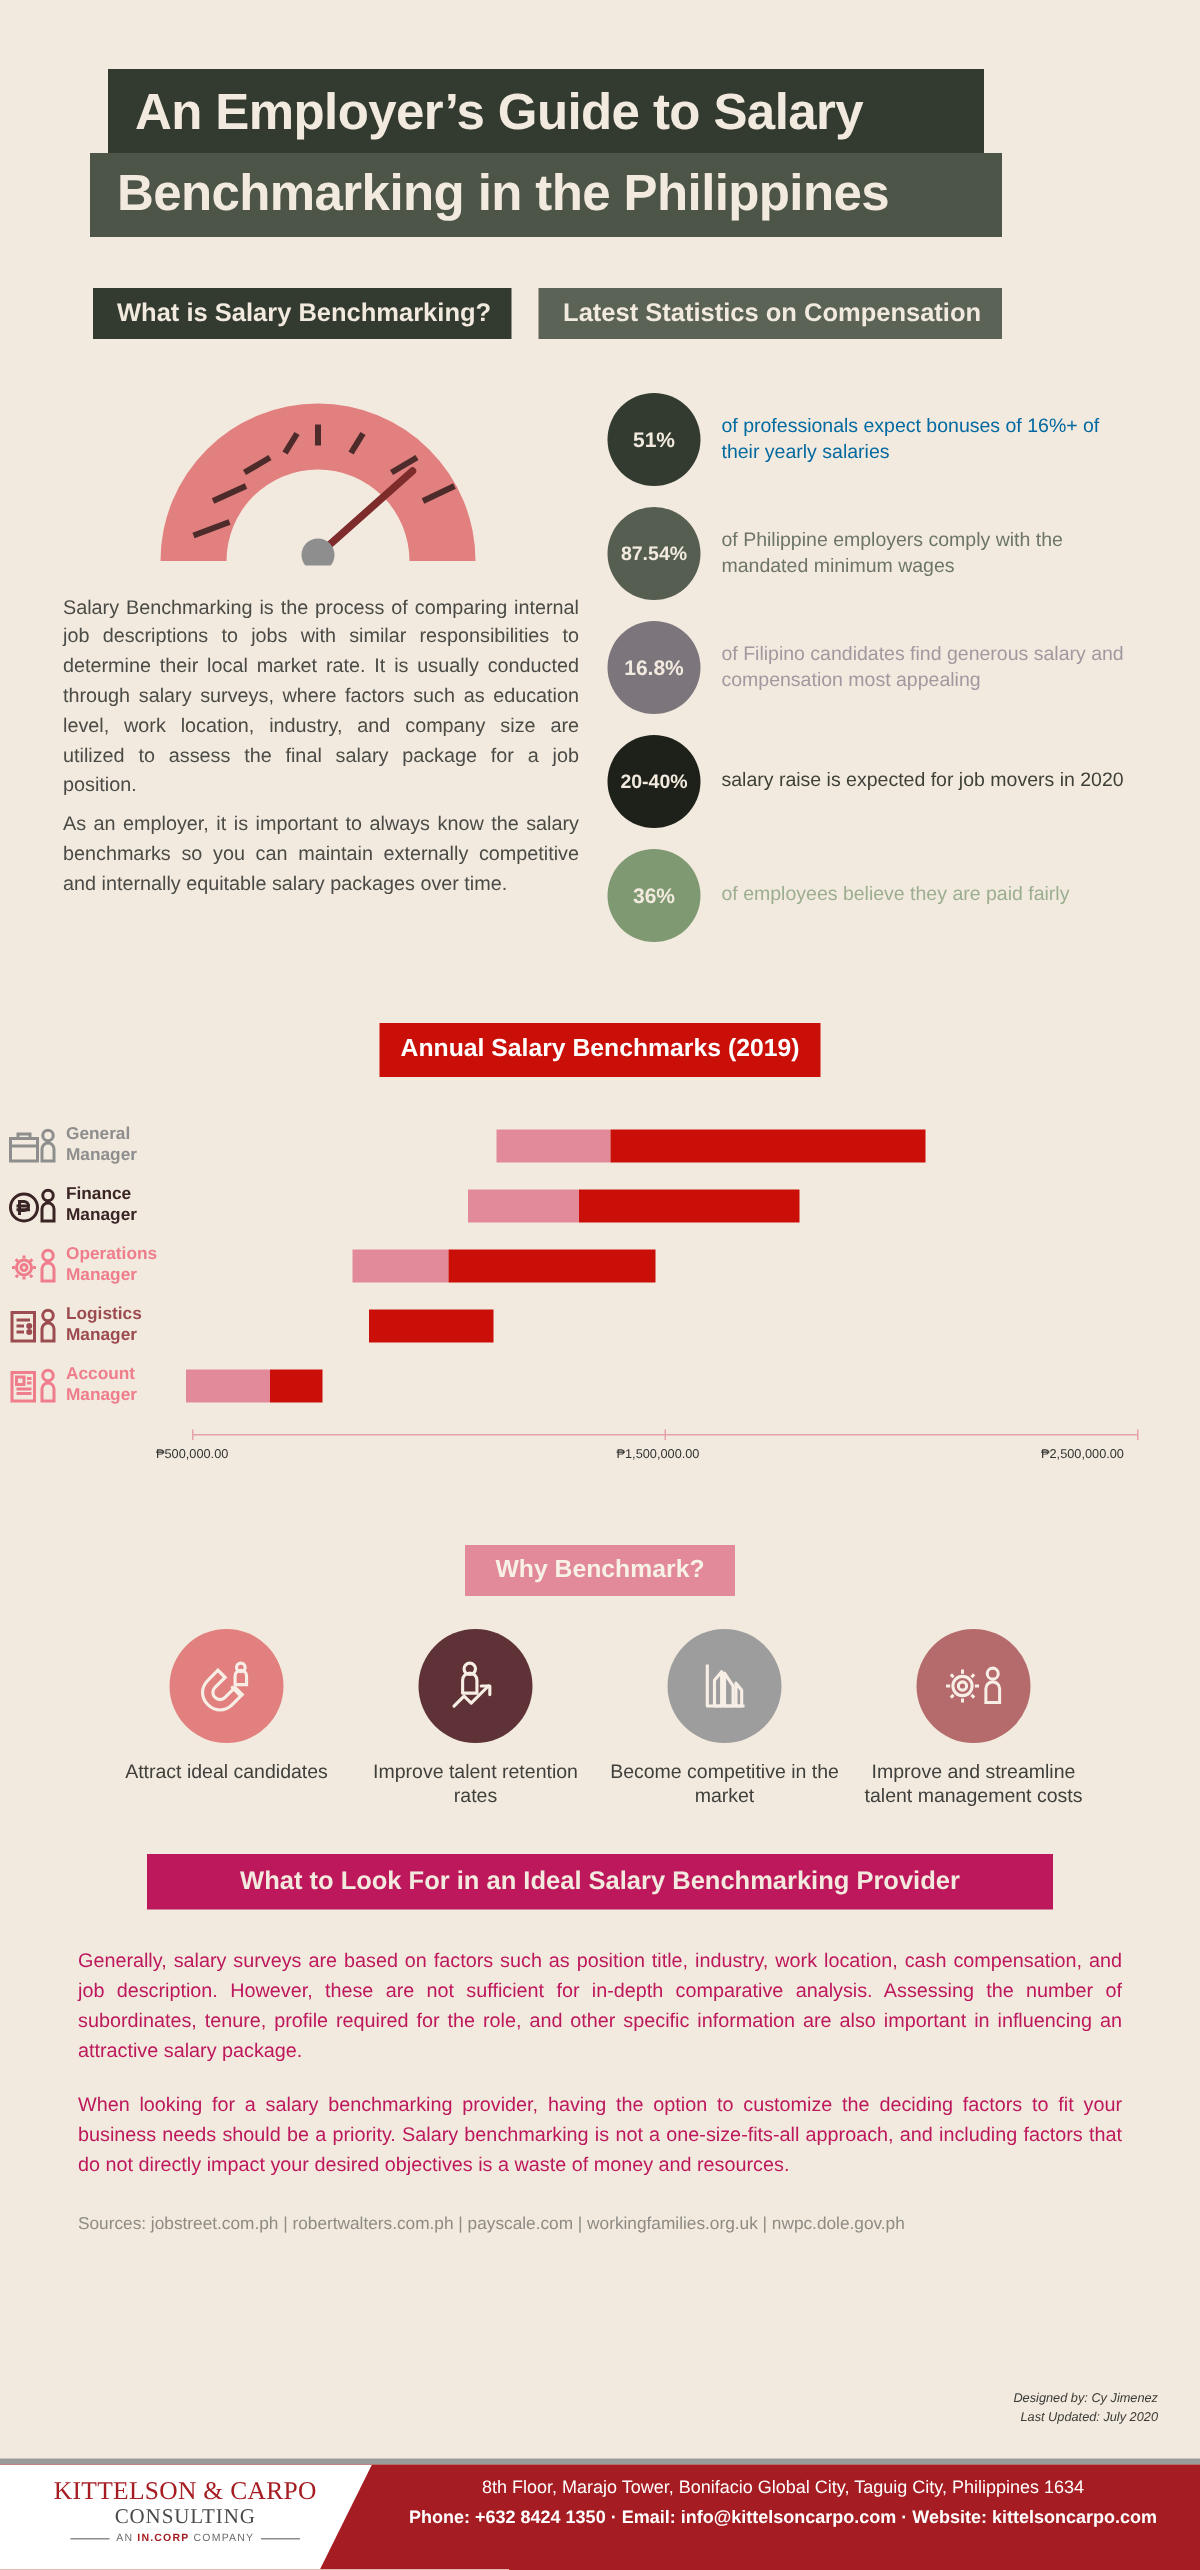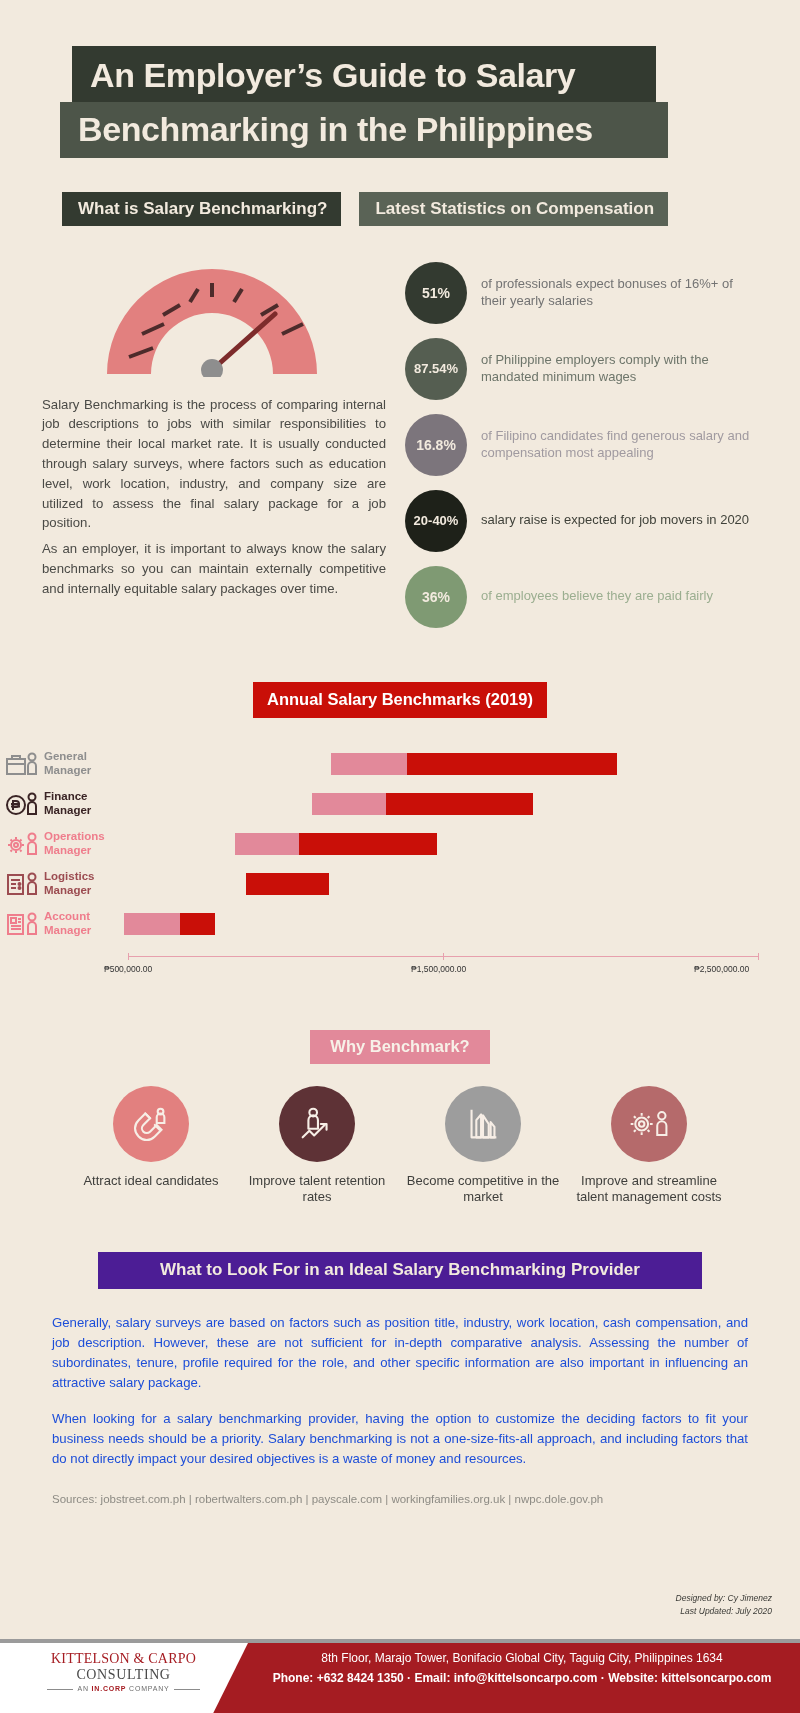--- a/index.html
+++ b/index.html
@@ -94,46 +94,46 @@
   .why-row { display:flex; justify-content:center; margin-top:22px; gap:6px; padding:0 44px; }
   .why-item { width:160px; text-align:center; }
   .why-circ {
     width:76px; height:76px; border-radius:50%; margin:0 auto;
     display:flex; align-items:center; justify-content:center;
   }
   .why-cap { margin-top:11px; font-size:13px; color:#3f3f3c; line-height:1.28; }
 
   
   .prov-head {
-    display:block; width:calc(100% - 196px); margin:46px auto 0 auto;
-    background:#4c1d95; color:#f2eade; text-align:center;
+    display:block; width:calc(100% - 196px); margin:30px auto 0 auto;
+    background:#be185d; color:#f2eade; text-align:center;
     font-weight:bold; font-size:17px; padding:8px 0 9px 0;
   }
   .prov-body { margin:24px 52px 0 52px; }
-  .prov-p { font-size:13.2px; line-height:1.52; color:#1d4ed8; text-align:justify; }
+  .prov-p { font-size:13.2px; line-height:1.52; color:#be185d; text-align:justify; }
   .prov-p + .prov-p { margin-top:16px; }
   .sources { margin:24px 52px 0 52px; font-size:11.5px; color:#8d8b84; }
 
   .credits {
     position:absolute; right:28px; bottom:96px; text-align:right;
     font-size:8.5px; font-style:italic; color:#3a3a36; line-height:1.45;
   }
 
   
   .footer { position:absolute; left:0; bottom:0; width:800px; height:74px; }
   .footer-sep { position:absolute; top:0; left:0; width:800px; height:4px; background:#9b9b9b; }
   .footer-red {
     position:absolute; top:4px; left:0; width:800px; height:70px; background:#a51c22;
   }
   .footer-white {
     position:absolute; top:4px; left:0; width:248px; height:70px; background:#fff;
     clip-path: polygon(0 0, 100% 0, 86% 100%, 0 100%);
   }
   .logo { position:absolute; top:12px; left:16px; width:215px; text-align:center; }
-  .logo-main { font-family:"Liberation Serif", serif; font-size:14px; color:#a51c22; letter-spacing:0.2px; }
+  .logo-main { font-family:"Liberation Serif", serif; font-size:17px; color:#a51c22; letter-spacing:0.2px; }
   .logo-sub  { font-family:"Liberation Serif", serif; font-size:14px; color:#4a4a4a; letter-spacing:0.6px; }
   .logo-tag  { font-size:7px; color:#6b6b6b; letter-spacing:0.8px; margin-top:2px; }
   .logo-tag b { color:#a51c22; }
   .logo-rule { display:inline-block; width:26px; height:1px; background:#8c8c8c; vertical-align:middle; margin:0 4px; }
   .footer-text {
     position:absolute; top:12px; left:252px; width:540px; text-align:center; color:#fff;
   }
   .footer-l1 { font-size:12px; font-weight:normal; }
   .footer-l2 { font-size:12px; font-weight:bold; margin-top:6px; }
 </style>
@@ -174,21 +174,21 @@
       </div>
       <p class="body-p">Salary Benchmarking is the process of comparing internal job descriptions to jobs with similar responsibilities to determine their local market rate. It is usually conducted through salary surveys, where factors such as education level, work location, industry, and company size are utilized to assess the final salary package for a job position.</p>
       <p class="body-p">As an employer, it is important to always know the salary benchmarks so you can maintain externally competitive and internally equitable salary packages over time.</p>
     </div>
 
     <div class="col-right">
       <div class="stats">
 
         <div class="stat">
           <div class="stat-circle" style="background:#333a30">51%</div>
-          <div class="stat-text" style="color:#737373">of professionals expect bonuses of 16%+ of their yearly salaries</div>
+          <div class="stat-text" style="color:#0369a1">of professionals expect bonuses of 16%+ of their yearly salaries</div>
         </div>
 
         <div class="stat">
           <div class="stat-circle sm" style="background:#555e51">87.54%</div>
           <div class="stat-text" style="color:#6d756a">of Philippine employers comply with the mandated minimum wages</div>
         </div>
 
         <div class="stat">
           <div class="stat-circle" style="background:#7c757c">16.8%</div>
           <div class="stat-text" style="color:#a09aa0">of Filipino candidates find generous salary and compensation most appealing</div>

